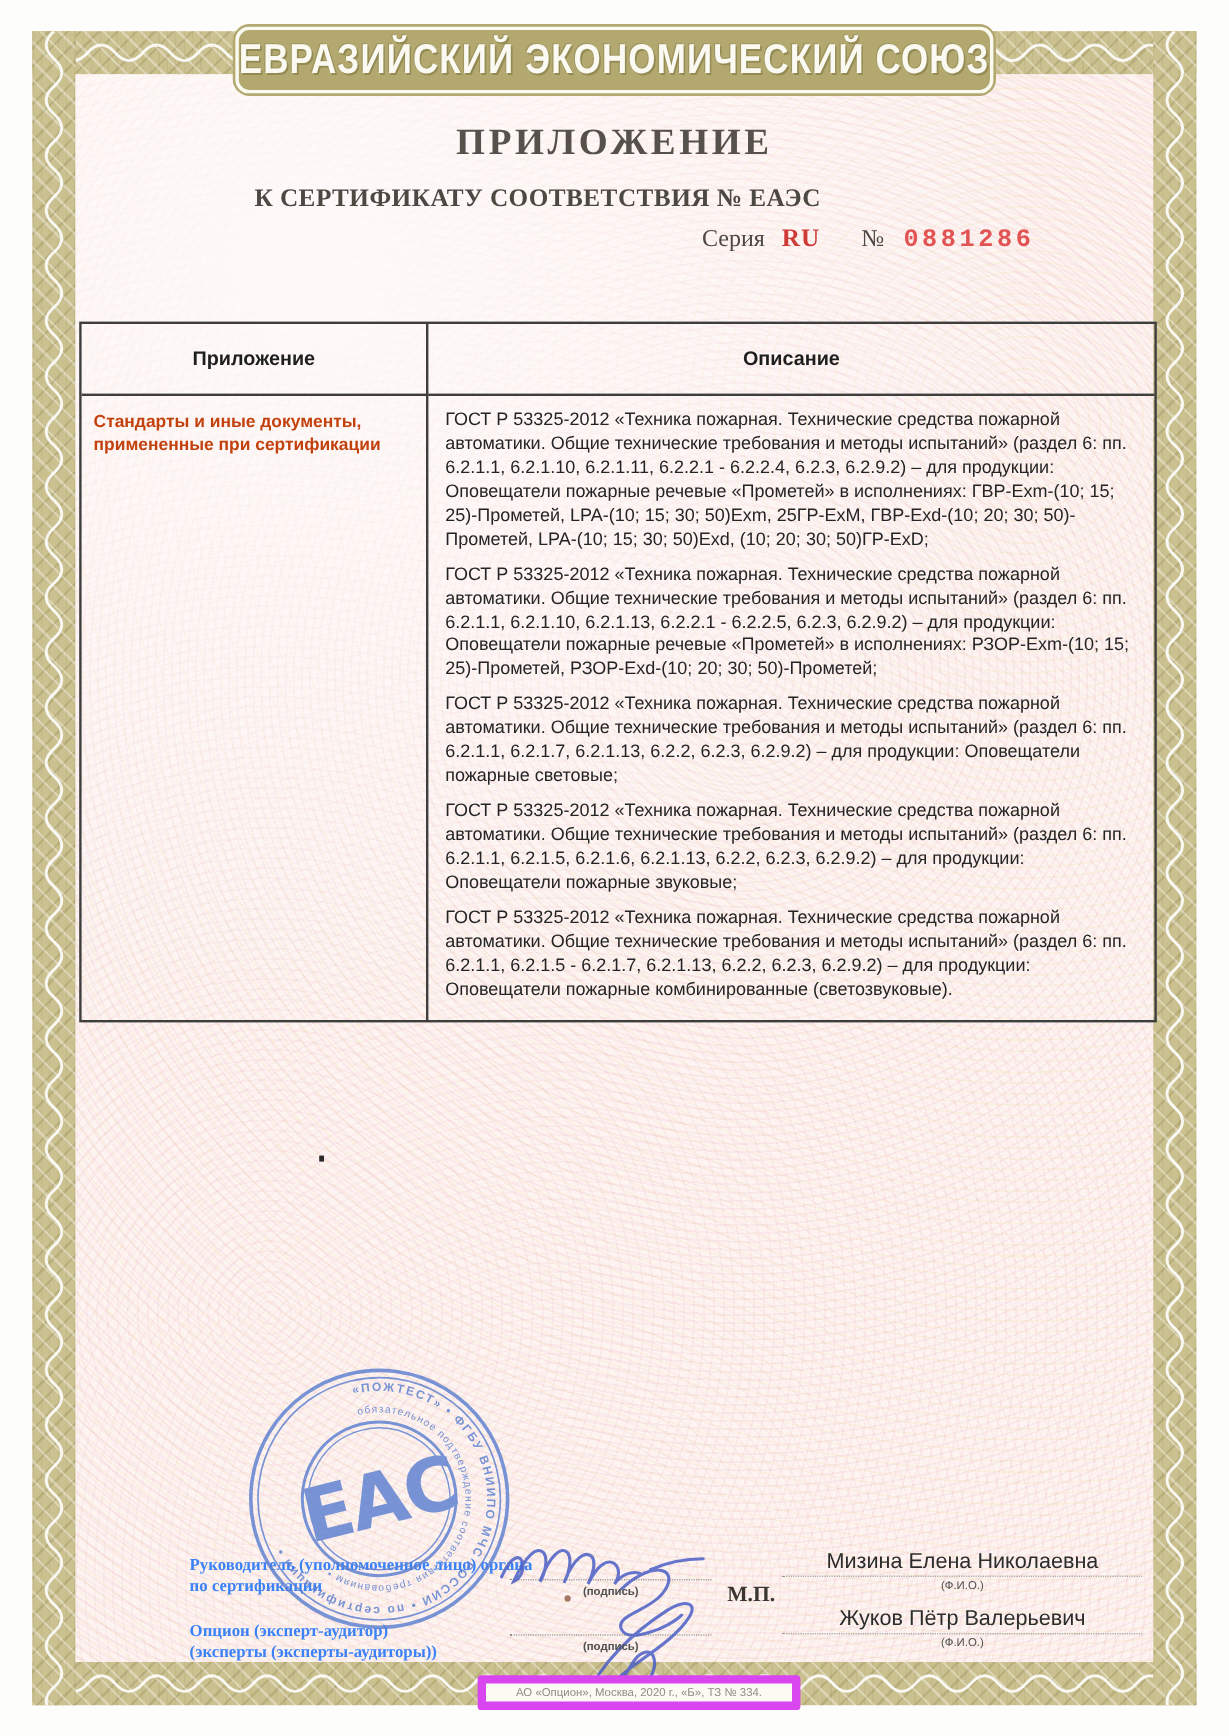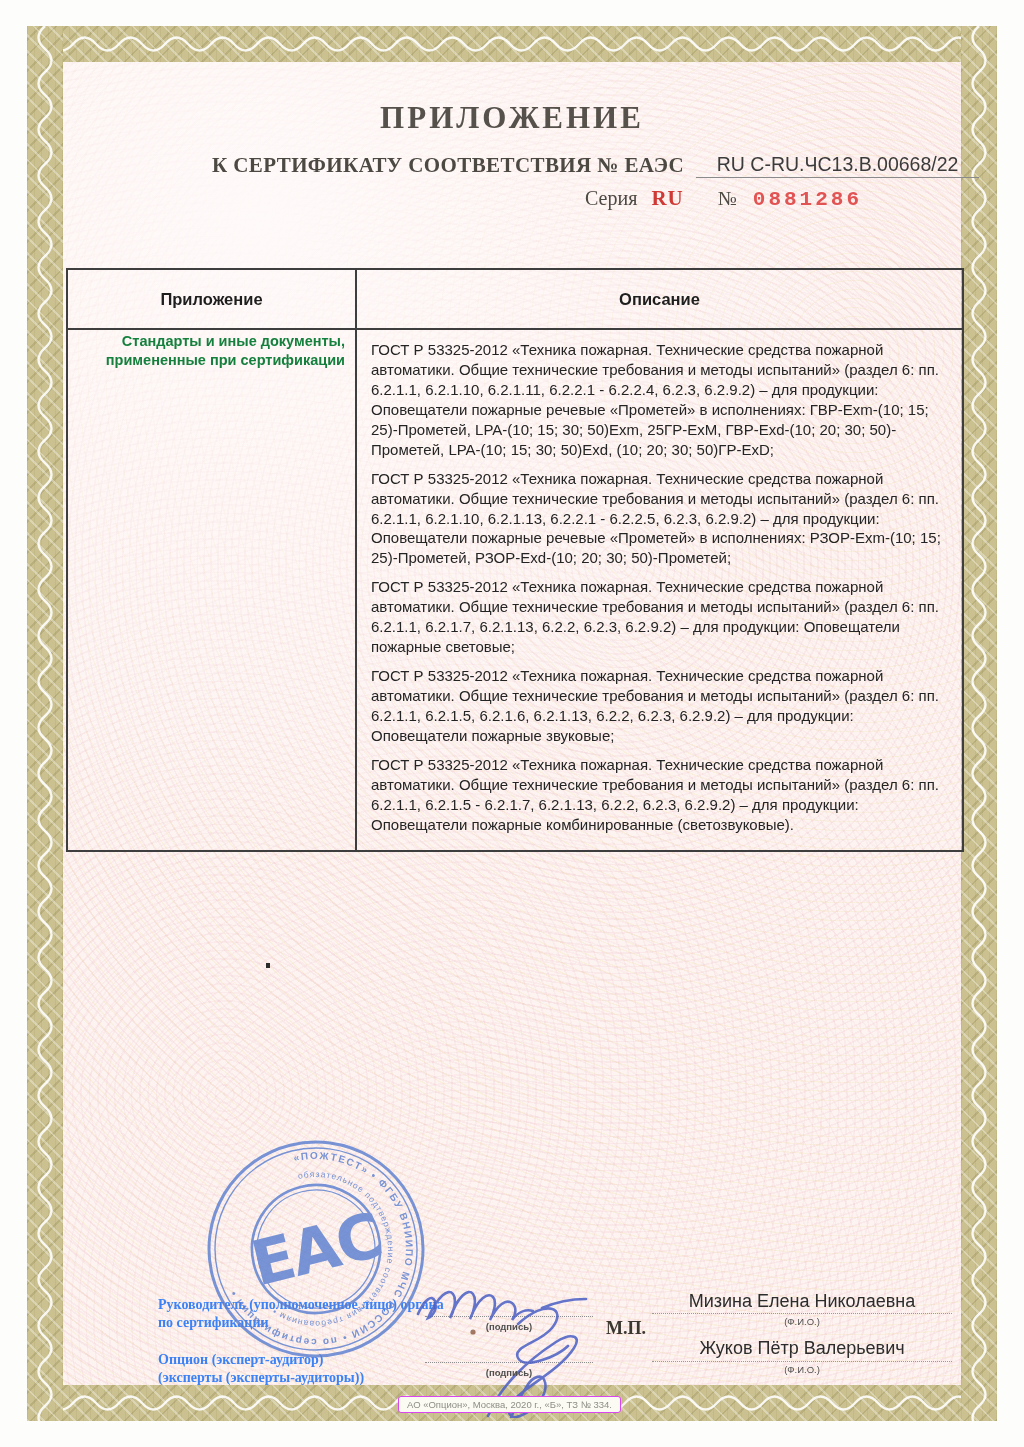--- a/index.html
+++ b/index.html
@@ -91,21 +91,21 @@
     border:2px solid #3e3e3e;
     display:grid; grid-template-columns:289px 1fr; grid-template-rows:60px 1fr;
     background:rgba(255,255,255,.06);
   }
   .th {
     display:flex; align-items:center; justify-content:center;
     border-bottom:2px solid #3e3e3e;
     font-weight:bold; font-size:16.5px; color:#1e1e1e;
   }
   .col-divider { border-right:2px solid #3e3e3e; }
-  .td-left { padding:2px 10px; font-weight:bold; font-size:14.5px; line-height:1.28; color:#15803d;text-align:right; }
+  .td-left { padding:13px 10px; font-weight:bold; font-size:14.5px; line-height:1.28; color:#c2410c; }
   .td-right { padding:10px 14px 20px 14px; font-size:15px; line-height:1.33; color:#242424; overflow:hidden; }
   .td-right p { margin:0 0 9px 0; }
 
   
   .sig-label {
     position:absolute; font-family:"Liberation Serif", serif; font-weight:bold;
     font-size:14px; line-height:1.28; color:#3b82f6; z-index:3;
   }
   .sig-label-head { left:158px; top:1296px; width:300px; }
   .sig-label-expert { left:158px; top:1351px; width:320px; }
@@ -131,22 +131,22 @@
   .fio-1 { left:652px; top:1316px; }
   .fio-2 { left:652px; top:1364px; }
 
   
   .stamp { position:absolute; left:201px; top:1134px; width:230px; height:230px; z-index:4; opacity:.82; transform:rotate(-14deg); }
   .handsig { position:absolute; left:400px; top:1268px; width:240px; height:150px; z-index:5; }
 
   
   .fineprint {
     position:absolute; left:398px; top:1396px; z-index:6;
-    background:#fbfaf3; border:1px solid #d946ef; border-radius:3px;
-    padding:2px 8px; font-size:9.5px; color:#8e8d86; white-space:nowrap;
+    background:#fbfaf3; border:7px solid #d946ef; border-radius:3px;
+    padding:2px 25px; font-size:9.5px; color:#8e8d86; white-space:nowrap;
   }
   .speck { position:absolute; left:266px; top:963px; width:4px; height:5px; background:#2b2b2b; z-index:3; }
 </style>
 </head>
 <body>
 
 <div class="page">
 
   <div class="band band-top">
     <svg viewBox="0 0 970 36" preserveAspectRatio="none">
@@ -164,26 +164,28 @@
       </svg>
   </div>
   <div class="band band-right">
     <svg viewBox="0 0 36 1395" preserveAspectRatio="none">
         <path fill="none" stroke="rgba(255,255,255,.88)" stroke-width="2.4" d="M18 0 Q 5 11.5 18 23 Q 31 34.5 18 46 Q 5 57.5 18 69 Q 31 80.5 18 92 Q 5 103.5 18 115 Q 31 126.5 18 138 Q 5 149.5 18 161 Q 31 172.5 18 184 Q 5 195.5 18 207 Q 31 218.5 18 230 Q 5 241.5 18 253 Q 31 264.5 18 276 Q 5 287.5 18 299 Q 31 310.5 18 322 Q 5 333.5 18 345 Q 31 356.5 18 368 Q 5 379.5 18 391 Q 31 402.5 18 414 Q 5 425.5 18 437 Q 31 448.5 18 460 Q 5 471.5 18 483 Q 31 494.5 18 506 Q 5 517.5 18 529 Q 31 540.5 18 552 Q 5 563.5 18 575 Q 31 586.5 18 598 Q 5 609.5 18 621 Q 31 632.5 18 644 Q 5 655.5 18 667 Q 31 678.5 18 690 Q 5 701.5 18 713 Q 31 724.5 18 736 Q 5 747.5 18 759 Q 31 770.5 18 782 Q 5 793.5 18 805 Q 31 816.5 18 828 Q 5 839.5 18 851 Q 31 862.5 18 874 Q 5 885.5 18 897 Q 31 908.5 18 920 Q 5 931.5 18 943 Q 31 954.5 18 966 Q 5 977.5 18 989 Q 31 1000.5 18 1012 Q 5 1023.5 18 1035 Q 31 1046.5 18 1058 Q 5 1069.5 18 1081 Q 31 1092.5 18 1104 Q 5 1115.5 18 1127 Q 31 1138.5 18 1150 Q 5 1161.5 18 1173 Q 31 1184.5 18 1196 Q 5 1207.5 18 1219 Q 31 1230.5 18 1242 Q 5 1253.5 18 1265 Q 31 1276.5 18 1288 Q 5 1299.5 18 1311 Q 31 1322.5 18 1334 Q 5 1345.5 18 1357 Q 31 1368.5 18 1380 Q 5 1391.5 18 1403"></path>
       </svg>
   </div>
 
   <div class="inner"></div>
 
+  <div class="banner">
+    <span class="banner-text">ЕВРАЗИЙСКИЙ ЭКОНОМИЧЕСКИЙ СОЮЗ</span>
+  </div>
 
   <div class="title">ПРИЛОЖЕНИЕ</div>
 
   <div class="cert-line">
     <span class="cert-label">К СЕРТИФИКАТУ СООТВЕТСТВИЯ № ЕАЭС</span>
-    <span class="cert-number">RU С-RU.ЧС13.В.00668/22</span>
   </div>
 
   <div class="series-line">
     <span class="series-label">Серия</span>
     <span class="series-value">RU</span>
     <span class="number-sign">№</span>
     <span class="blank-number">0881286</span>
   </div>
 
 

